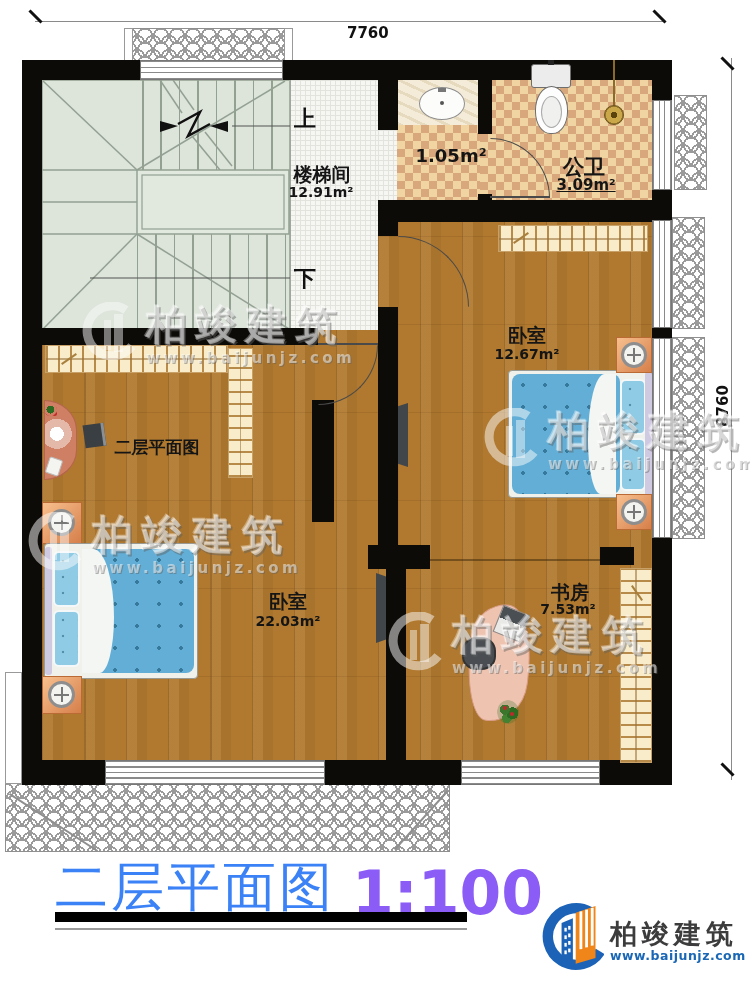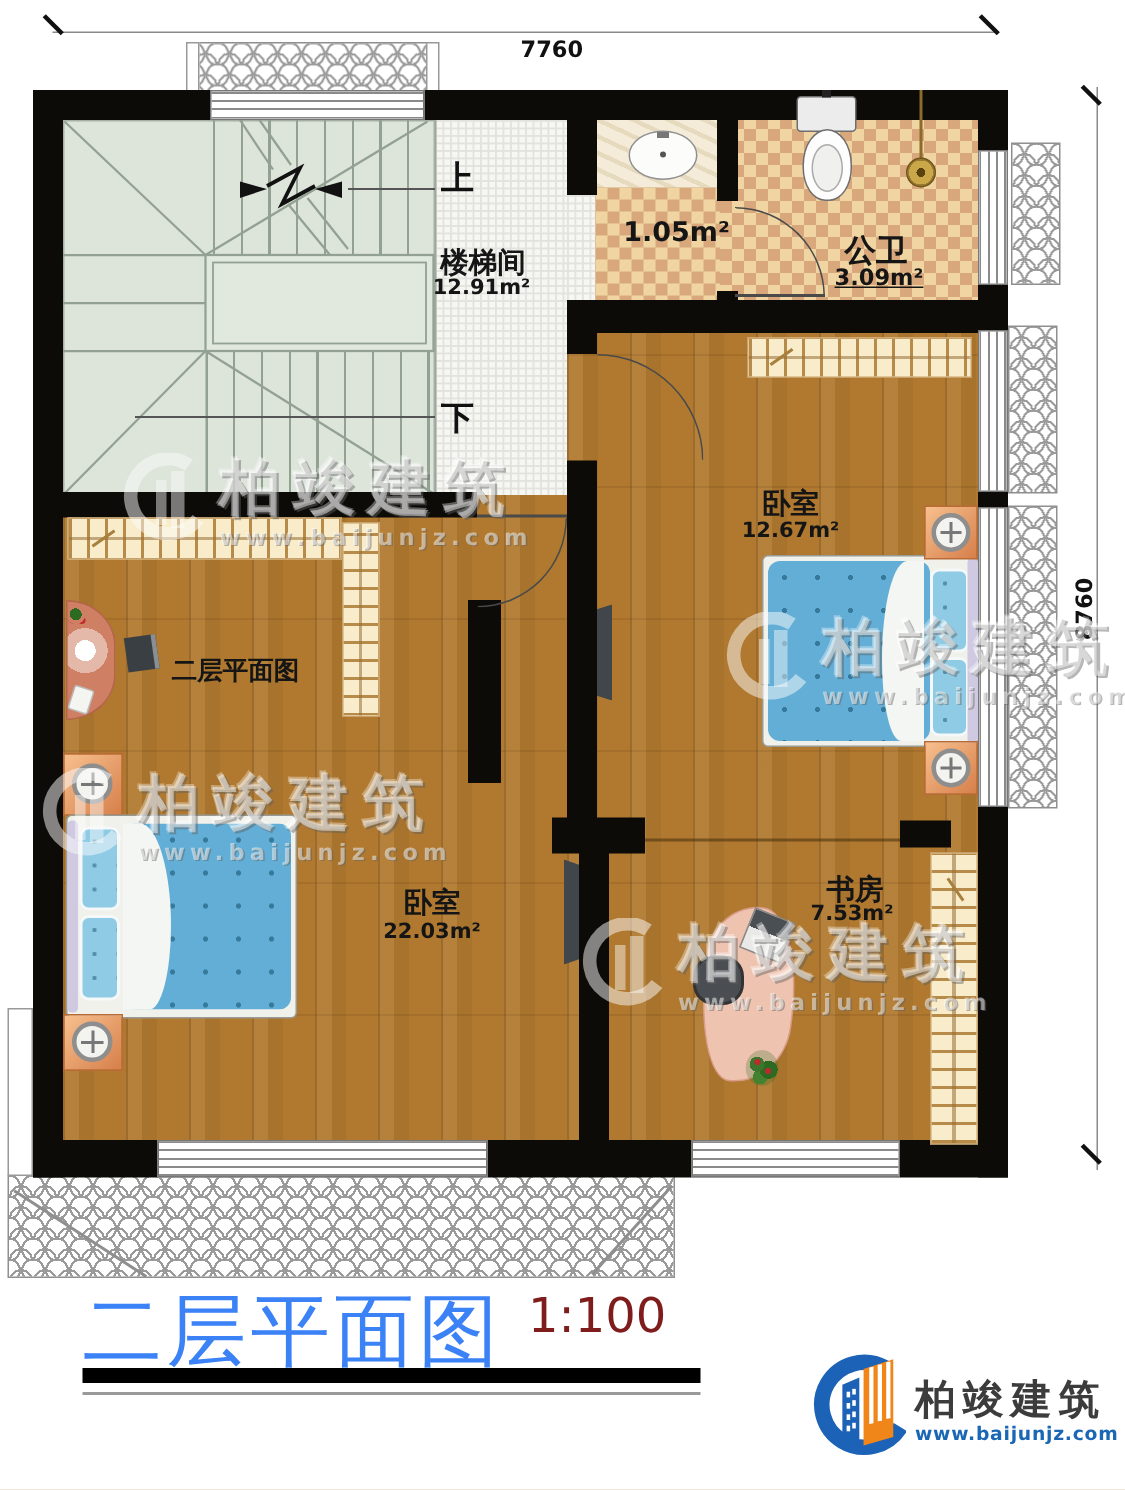--- a/index.html
+++ b/index.html
@@ -61,21 +61,21 @@
   .leaf{position:absolute;background:#4a4a4a;}
   .tv{position:absolute;background:#41464b;clip-path:polygon(0 5%,100% 0,100% 100%,0 95%);}
   .wm{position:absolute;display:flex;align-items:center;gap:8px;pointer-events:none;}
   .wm-name{font-size:41px;font-weight:900;letter-spacing:9px;color:rgba(252,252,252,.48);
     text-shadow:1.5px 1.5px 0 rgba(95,95,95,.45), -1px -1px 0 rgba(255,255,255,.35);white-space:nowrap;line-height:1;}
   .wm-url{font-size:15px;font-weight:bold;letter-spacing:3.5px;color:rgba(252,252,252,.5);
     text-shadow:1px 1px 0 rgba(95,95,95,.45);white-space:nowrap;margin-top:3px;}
   .brandname{font-size:27px;font-weight:900;letter-spacing:5px;color:#3c3c3c;white-space:nowrap;line-height:1.1;}
   .brandurl{font-size:12.5px;font-weight:bold;letter-spacing:.5px;color:#1a67b5;white-space:nowrap;}
   .titlemain{position:absolute;font-size:53px;font-weight:400;color:#3b82f6;letter-spacing:3px;white-space:nowrap;}
-  .titlescale{position:absolute;font-size:32px;font-weight:400;color:#7f1d1d;white-space:nowrap;}
+  .titlescale{position:absolute;font-size:60px;font-weight:700;color:#8b5cf6;white-space:nowrap;}
   .footerinfo{position:absolute;font-size:27px;font-weight:bold;color:#000;white-space:nowrap;}
   sup{font-size:60%;}
 </style>
 </head>
 <body>
 
 <div id="canvas">
 
   <div class="dimline" style="left:35px;top:21px;width:628px;height:1px;"></div>
   <div class="tick" style="left:27px;top:15px;"></div>

